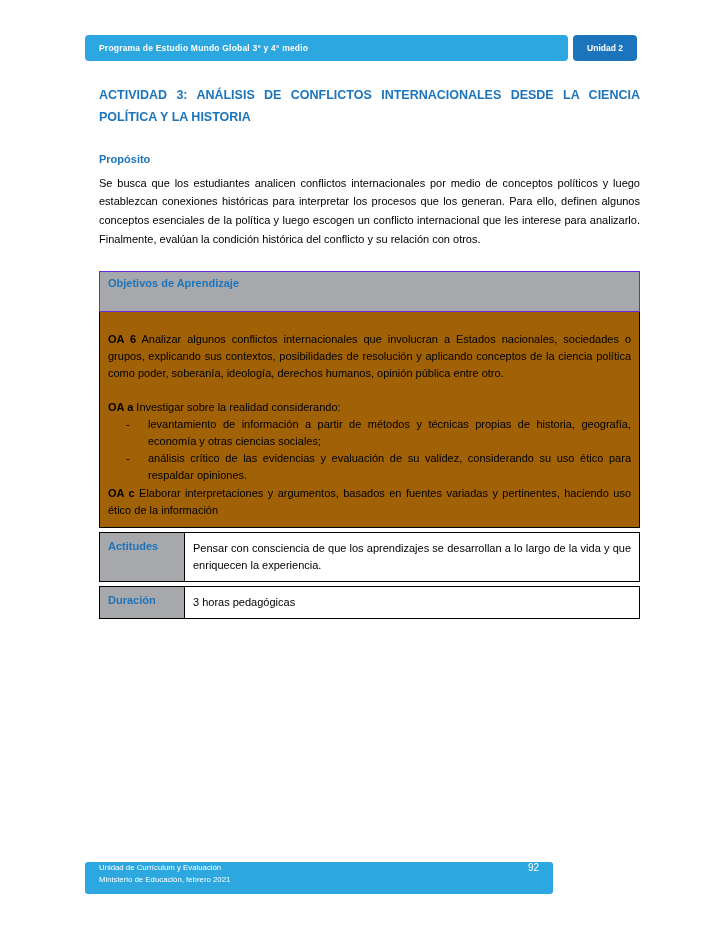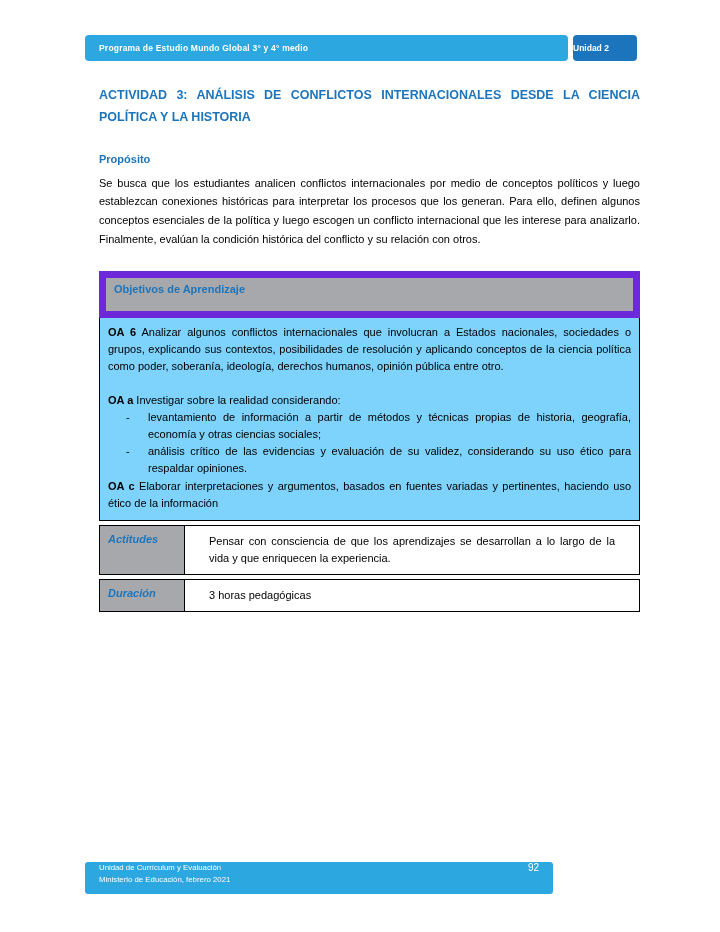--- a/index.html
+++ b/index.html
@@ -36,21 +36,21 @@
     font-size: 8.5px;
     font-weight: bold;
     letter-spacing: 0.2px;
   }
   .unit-badge {
     width: 64px;
     background: #1c75bc;
     border-radius: 4px;
     display: flex;
     align-items: center;
-    justify-content: flex-start;
+    justify-content: center;
     color: #ffffff;
     font-size: 8.5px;
     font-weight: bold;
   }
 
   
   .content {
     position: absolute;
     left: 99px;
     top: 84px;
@@ -75,31 +75,31 @@
     font-size: 11px;
     line-height: 1.72;
     color: #000000;
     text-align: justify;
   }
 
   
   .obj-table { margin-top: 22px; }
   .obj-header {
     background: #a6a8ab;
-    border: 7px solid #6d28d9;
-    padding: 5px 8px 16px 8px;
+    border: 1px solid #6d28d9;
+    padding: 5px 8px 22px 8px;
     color: #1c75bc;
     font-size: 11px;
     font-weight: bold;
   }
   .obj-body {
     border: 1px solid #000000;
     border-top: none;
-    background: #7dd3fc;
-    padding: 6px 8px 8px 8px;
+    background: #a16207;
+    padding: 19px 8px 8px 8px;
     font-size: 11px;
     line-height: 1.55;
     color: #000000;
   }
   .obj-body p { text-align: justify; }
   .obj-spacer { height: 17px; }
   .bullet-row { display: flex; padding-left: 18px; }
   .bullet-dash { width: 22px; flex: 0 0 22px; }
   .bullet-text { flex: 1; text-align: justify; }
 
@@ -109,28 +109,27 @@
     margin-top: 4px;
   }
   .kv-label {
     flex: 0 0 86px;
     background: #a6a8ab;
     border: 1px solid #000000;
     padding: 7px 8px;
     color: #1c75bc;
     font-size: 11px;
     font-weight: bold;
-    font-style: italic;
   }
   .kv-value {
     flex: 1;
     background: #ffffff;
     border: 1px solid #000000;
     border-left: none;
-    padding: 7px 24px;
+    padding: 7px 8px;
     font-size: 11px;
     line-height: 1.55;
     color: #000000;
     text-align: justify;
   }
 
   
   .footer-bar {
     position: absolute;
     left: 85px;

